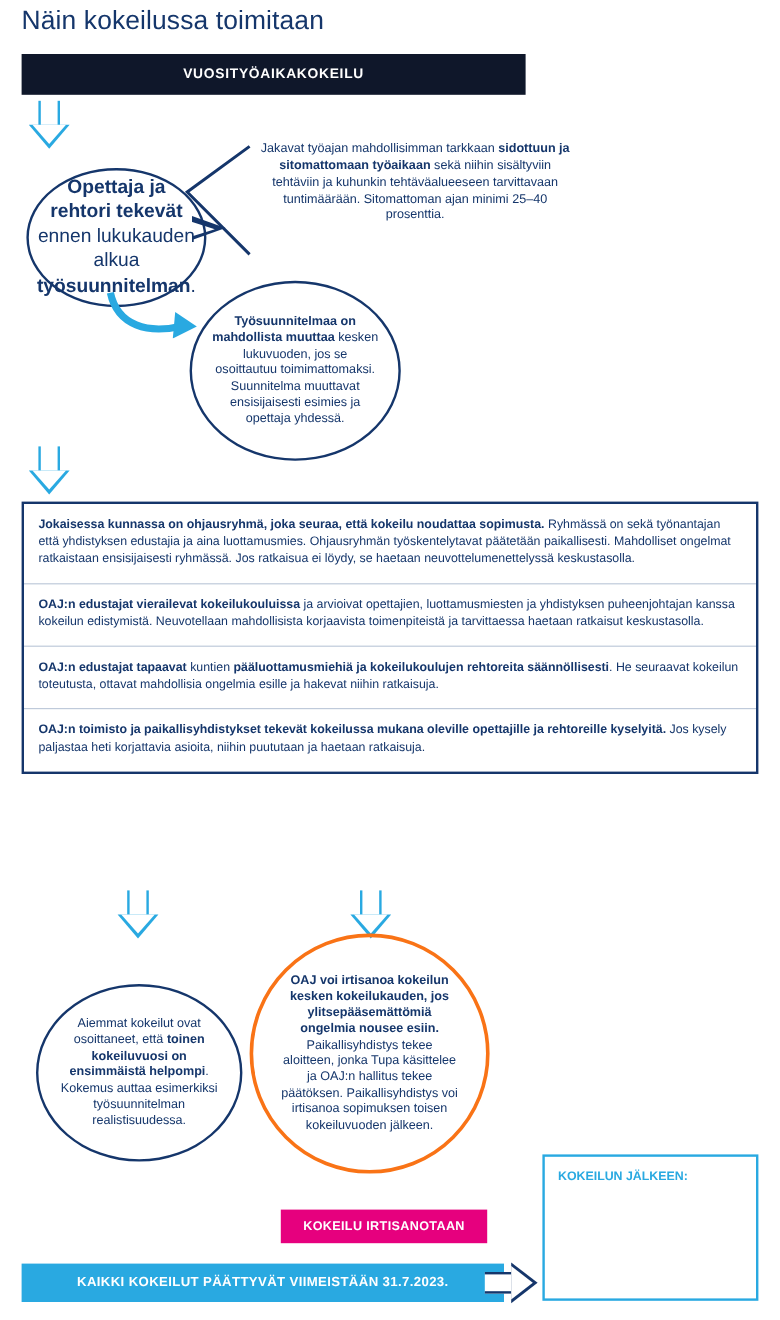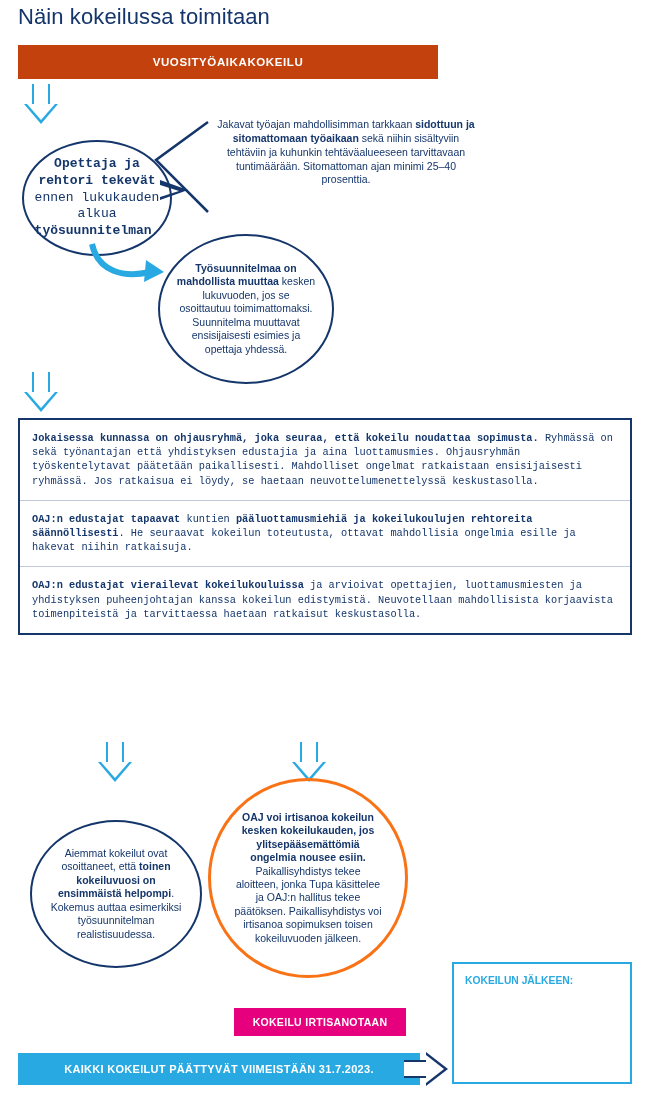--- a/index.html
+++ b/index.html
@@ -26,21 +26,21 @@
     letter-spacing: 0.1px;
   }
 
   
   .banner-top {
     position: absolute;
     left: 18px;
     top: 45px;
     width: 420px;
     height: 34px;
-    background: #c2410c;
+    background: #0f172a;
     color: #ffffff;
     font-size: 11.5px;
     font-weight: bold;
     letter-spacing: 0.6px;
     display: flex;
     align-items: center;
     justify-content: center;
     text-align: center;
   }
 
@@ -131,23 +131,22 @@
     line-height: 1.28;
   }
   .bubble .inner { padding: 0 16px; }
 
   #bubble-opettaja {
     left: 22px;
     top: 140px;
     width: 150px;
     height: 116px;
     border: 2px solid #15366b;
-    font-size: 13px;
-    color: #15366b;
-    font-family: Liberation Mono, monospace;
+    font-size: 16px;
+    color: #15366b;
   }
   #bubble-tyosuunnitelma {
     left: 158px;
     top: 234px;
     width: 176px;
     height: 150px;
     border: 2px solid #15366b;
     font-size: 10.5px;
     color: #15366b;
   }
@@ -234,21 +233,20 @@
     font-weight: bold;
     padding: 9px 12px;
     letter-spacing: 0.2px;
   }
   .monitor-item {
     padding: 11px 12px 12px 12px;
     font-size: 10.3px;
     line-height: 1.38;
     color: #15366b;
     border-bottom: 1px solid #bfcada;
-    font-family: Liberation Mono, monospace;
   }
   .monitor-item:last-child { border-bottom: none; }
   .monitor-item b { font-weight: bold; }
 
   
   #banner-irtisanotaan {
     position: absolute;
     left: 222px;
     top: 1008px;
     width: 172px;
@@ -353,27 +351,30 @@
   <div class="head-inner"></div>
 </div>
 
 <div id="panel-monitor">
 
   <div class="monitor-item">
     <b>Jokaisessa kunnassa on ohjausryhmä, joka seuraa, että kokeilu noudattaa sopimusta.</b><span> Ryhmässä on sekä työnantajan että yhdistyksen edustajia ja aina luottamusmies. Ohjausryhmän työskentelytavat päätetään paikallisesti. Mahdolliset ongelmat ratkaistaan ensisijaisesti ryhmässä. Jos ratkaisua ei löydy, se haetaan neuvottelumenettelyssä keskustasolla.</span>
   </div>
 
   <div class="monitor-item">
+    <b>OAJ:n edustajat vierailevat kokeilukouluissa</b><span> ja arvioivat opettajien, luottamusmiesten ja yhdistyksen puheenjohtajan kanssa kokeilun edistymistä. Neuvotellaan mahdollisista korjaavista toimenpiteistä ja tarvittaessa haetaan ratkaisut keskustasolla.</span>
+  </div>
+
+  <div class="monitor-item">
     <b>OAJ:n edustajat tapaavat</b><span> kuntien </span><b>pääluottamusmiehiä ja kokeilukoulujen rehtoreita säännöllisesti</b><span>. He seuraavat kokeilun toteutusta, ottavat mahdollisia ongelmia esille ja hakevat niihin ratkaisuja.</span>
   </div>
 
   <div class="monitor-item">
-    <b>OAJ:n edustajat vierailevat kokeilukouluissa</b><span> ja arvioivat opettajien, luottamusmiesten ja yhdistyksen puheenjohtajan kanssa kokeilun edistymistä. Neuvotellaan mahdollisista korjaavista toimenpiteistä ja tarvittaessa haetaan ratkaisut keskustasolla.</span>
-  </div>
-
+    <b>OAJ:n toimisto ja paikallisyhdistykset tekevät kokeilussa mukana oleville opettajille ja rehtoreille kyselyitä.</b><span> Jos kysely paljastaa heti korjattavia asioita, niihin puututaan ja haetaan ratkaisuja.</span>
+  </div>
 </div>
 
 <div class="arrow-down" style="left:98px; top:742px;">
   <div class="shaft"></div>
   <div class="head"></div>
   <div class="head-inner"></div>
 </div>
 <div class="arrow-down" style="left:292px; top:742px;">
   <div class="shaft"></div>
   <div class="head"></div>

